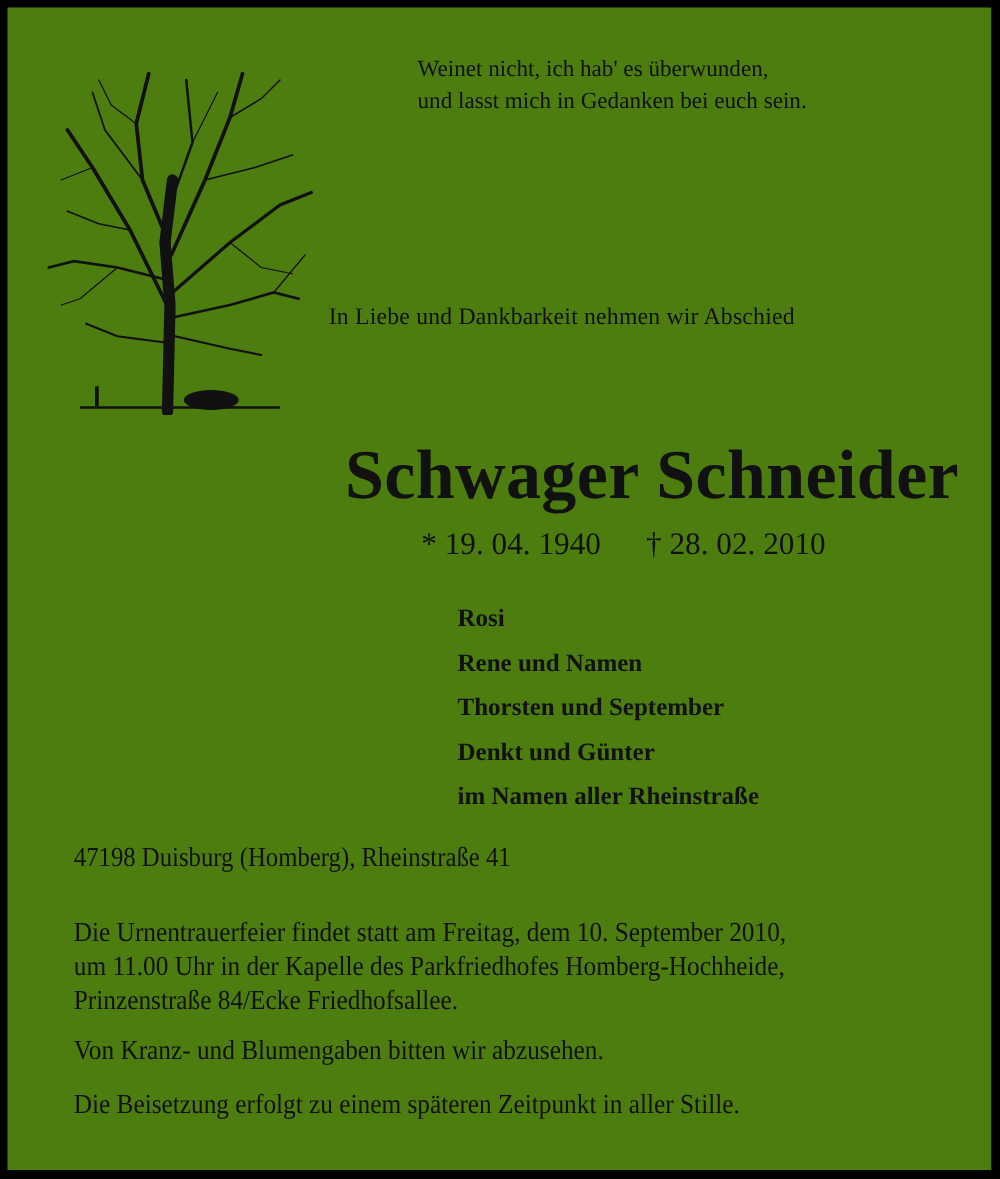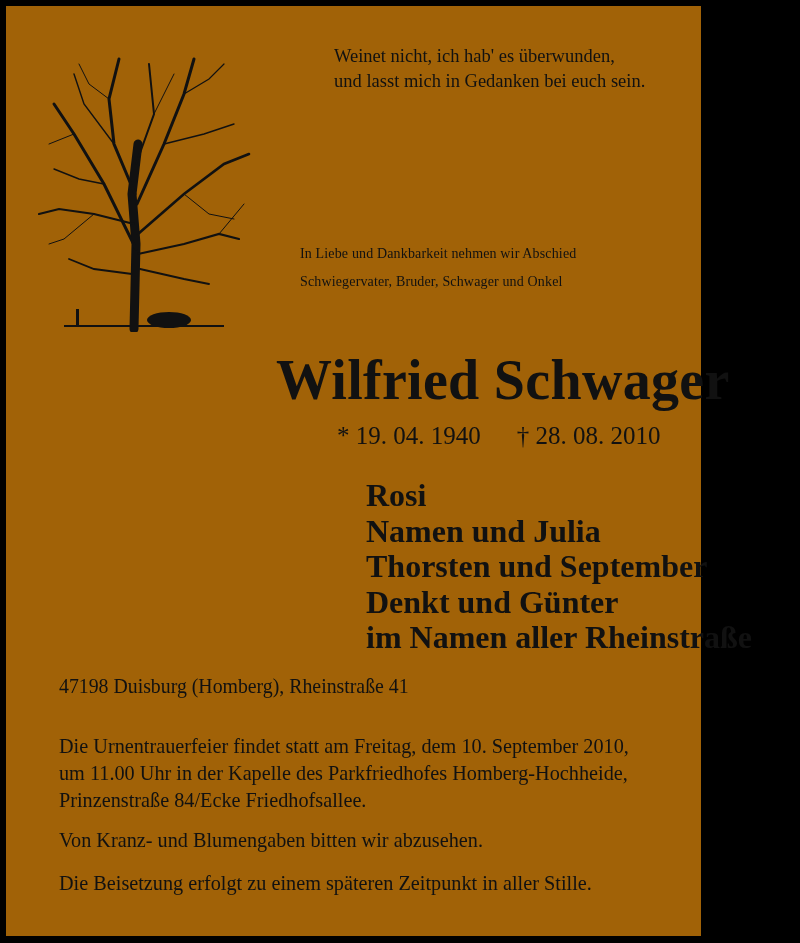--- a/index.html
+++ b/index.html
@@ -1,30 +1,30 @@
 <!DOCTYPE html>
 <html><head>
   <meta charset="utf-8">
   <style>
     html, body { margin: 0; padding: 0; background: #000; }
     body { width: 800px; height: 943px; position: relative; overflow: hidden; }
     .frame {
-      position: absolute; left: 6px; top: 6px; width: 695px; height: 930px;
-      background: #a16207; color: #111;
+      position: absolute; left: 6px; top: 6px; width: 787px; height: 930px;
+      background: #4d7c0f; color: #111;
       font-family: "Liberation Serif", "DejaVu Serif", serif;
     }
     .abs { position: absolute; white-space: nowrap; }
     .poem { left: 328px; top: 38px; font-size: 18.5px; line-height: 24.5px; }
     .poem div { height: 24.5px; }
     .tree { left: 28px; top: 38px; width: 222px; height: 288px; }
-    .intro { left: 257px; top: 234px; font-size: 14px; line-height: 27.5px; letter-spacing: 0.15px; margin-left: 37px; }
+    .intro { left: 257px; top: 234px; font-size: 19px; line-height: 27.5px; letter-spacing: 0.15px; }
     .name { left: 270px; top: 340px; font-size: 56px; font-weight: bold; line-height: 68px; letter-spacing: 0.3px; }
     .dates { left: 331px; top: 414px; font-size: 25px; line-height: 32px; }
     .dates .death { margin-left: 36px; }
-    .family { left: 360px; top: 472px; font-size: 32px; font-weight: bold; line-height: 35.5px; }
+    .family { left: 360px; top: 472px; font-size: 20px; font-weight: bold; line-height: 35.5px; }
     .family div { height: 35.5px; }
     .address { left: 53px; top: 666px; font-size: 22px; line-height: 28px; transform: scaleX(0.9); transform-origin: left top; }
     .service { left: 53px; top: 726px; font-size: 22px; line-height: 27px; transform: scaleX(0.92); transform-origin: left top; }
     .service div { height: 27px; }
     .flowers { left: 53px; top: 820px; font-size: 22px; line-height: 28px; transform: scaleX(0.92); transform-origin: left top; }
     .burial { left: 53px; top: 863px; font-size: 22px; line-height: 28px; transform: scaleX(0.92); transform-origin: left top; }
   </style>
 </head>
 <body>
 
@@ -60,32 +60,31 @@
     </g>
   </svg>
 
   <div class="abs poem">
     <div>Weinet nicht, ich hab' es überwunden,</div>
     <div>und lasst mich in Gedanken bei euch sein.</div>
   </div>
 
   <div class="abs intro">
     <div>In Liebe und Dankbarkeit nehmen wir Abschied</div>
-    <div>Schwiegervater, Bruder, Schwager und Onkel</div>
   </div>
 
-  <div class="abs name">Wilfried Schwager</div>
+  <div class="abs name">Schwager Schneider</div>
 
   <div class="abs dates">
-    <span>* 19. 04. 1940</span><span class="death">† 28. 08. 2010</span>
+    <span>* 19. 04. 1940</span><span class="death">† 28. 02. 2010</span>
   </div>
 
   <div class="abs family">
     <div>Rosi</div>
-    <div>Namen und Julia</div>
+    <div>Rene und Namen</div>
     <div>Thorsten und September</div>
     <div>Denkt und Günter</div>
     <div>im Namen aller Rheinstraße</div>
   </div>
 
   <div class="abs address">47198 Duisburg (Homberg), Rheinstraße 41</div>
 
   <div class="abs service">
     <div>Die Urnentrauerfeier findet statt am Freitag, dem 10. September 2010,</div>
     <div>um 11.00 Uhr in der Kapelle des Parkfriedhofes Homberg-Hochheide,</div>

